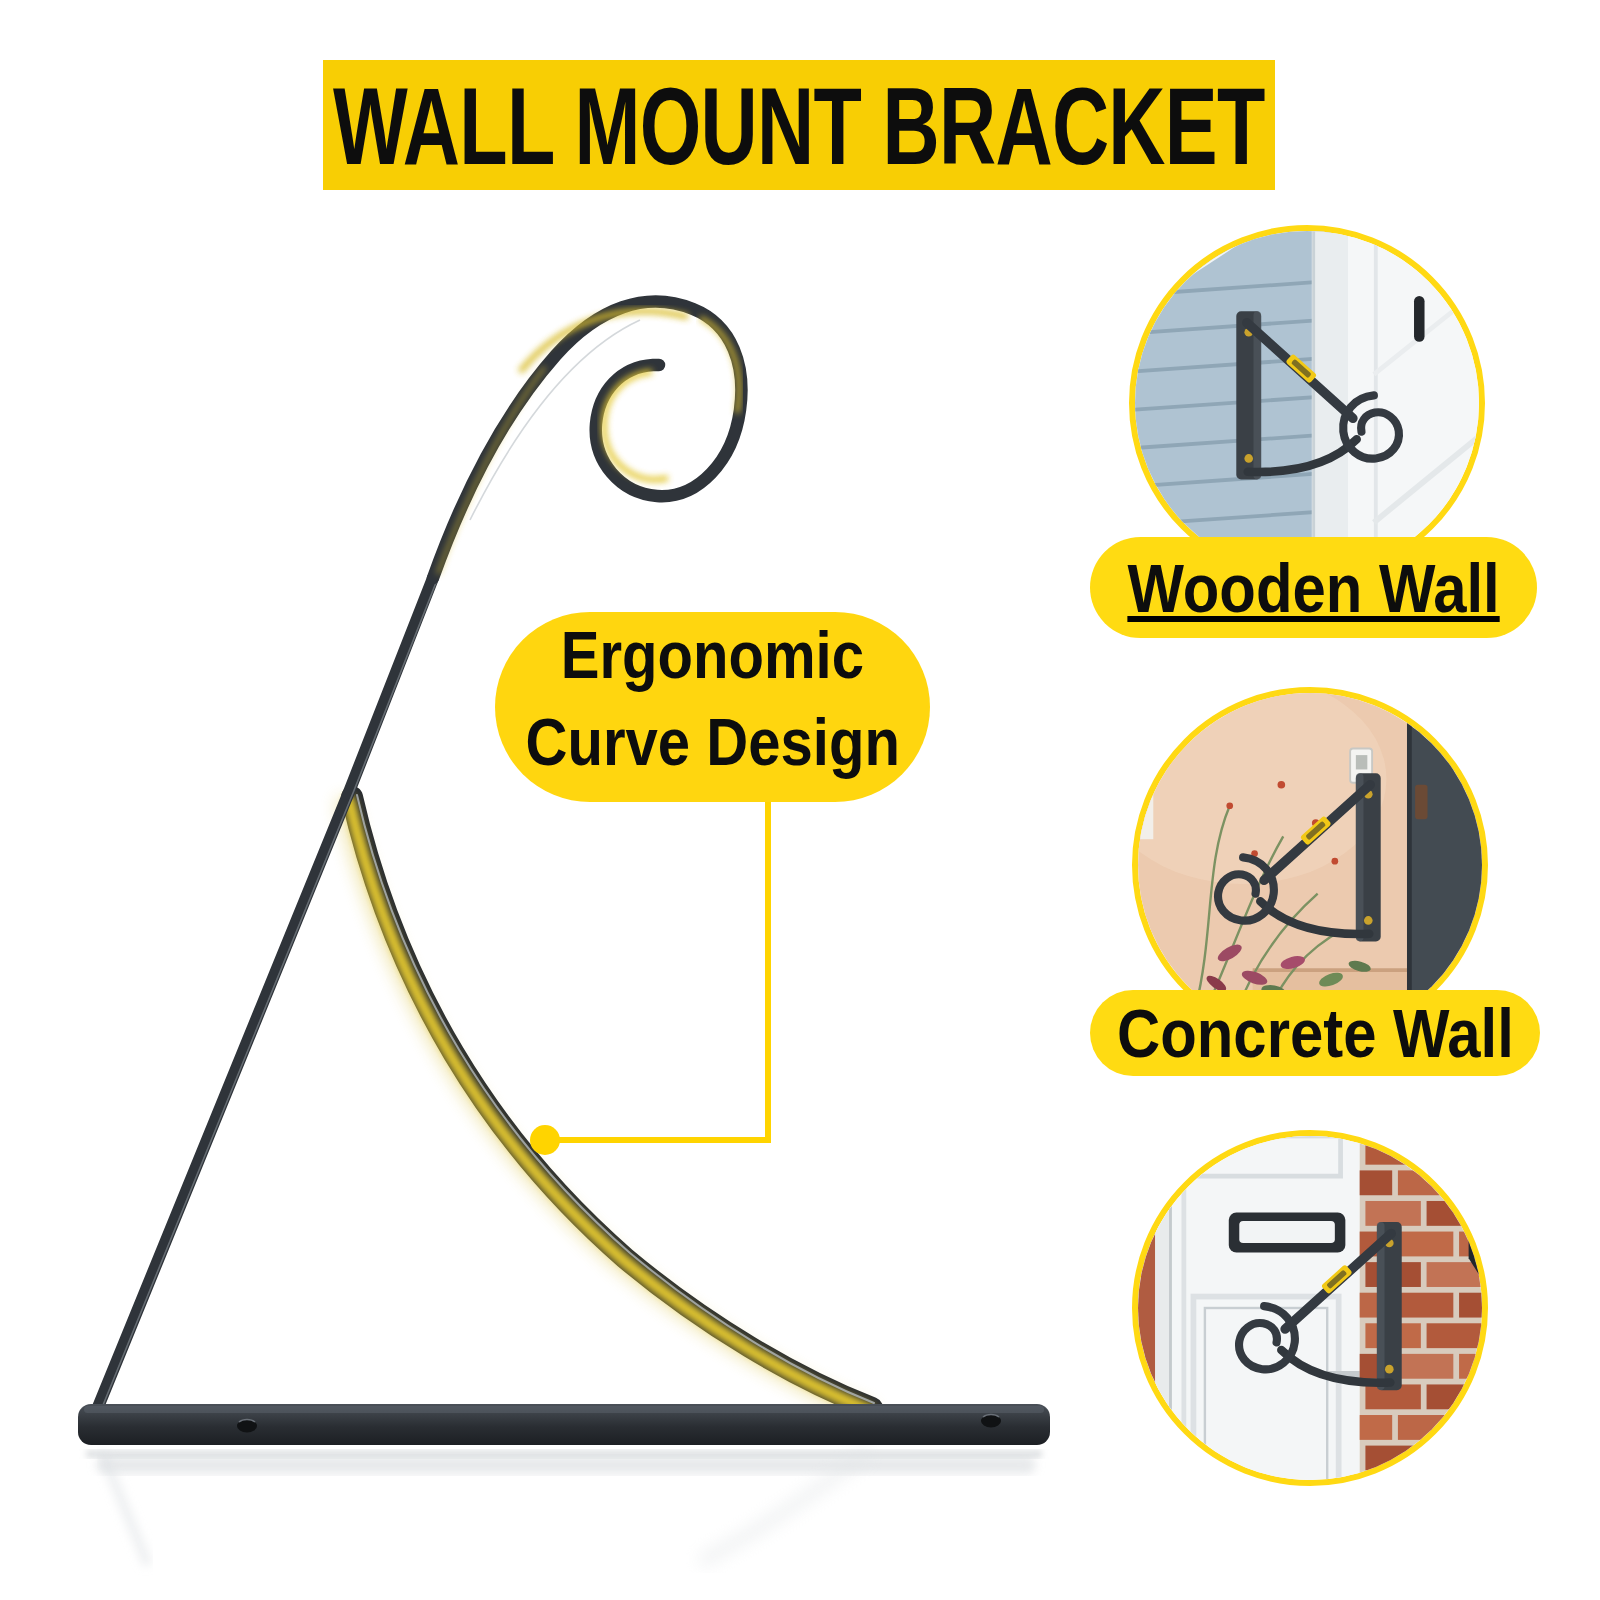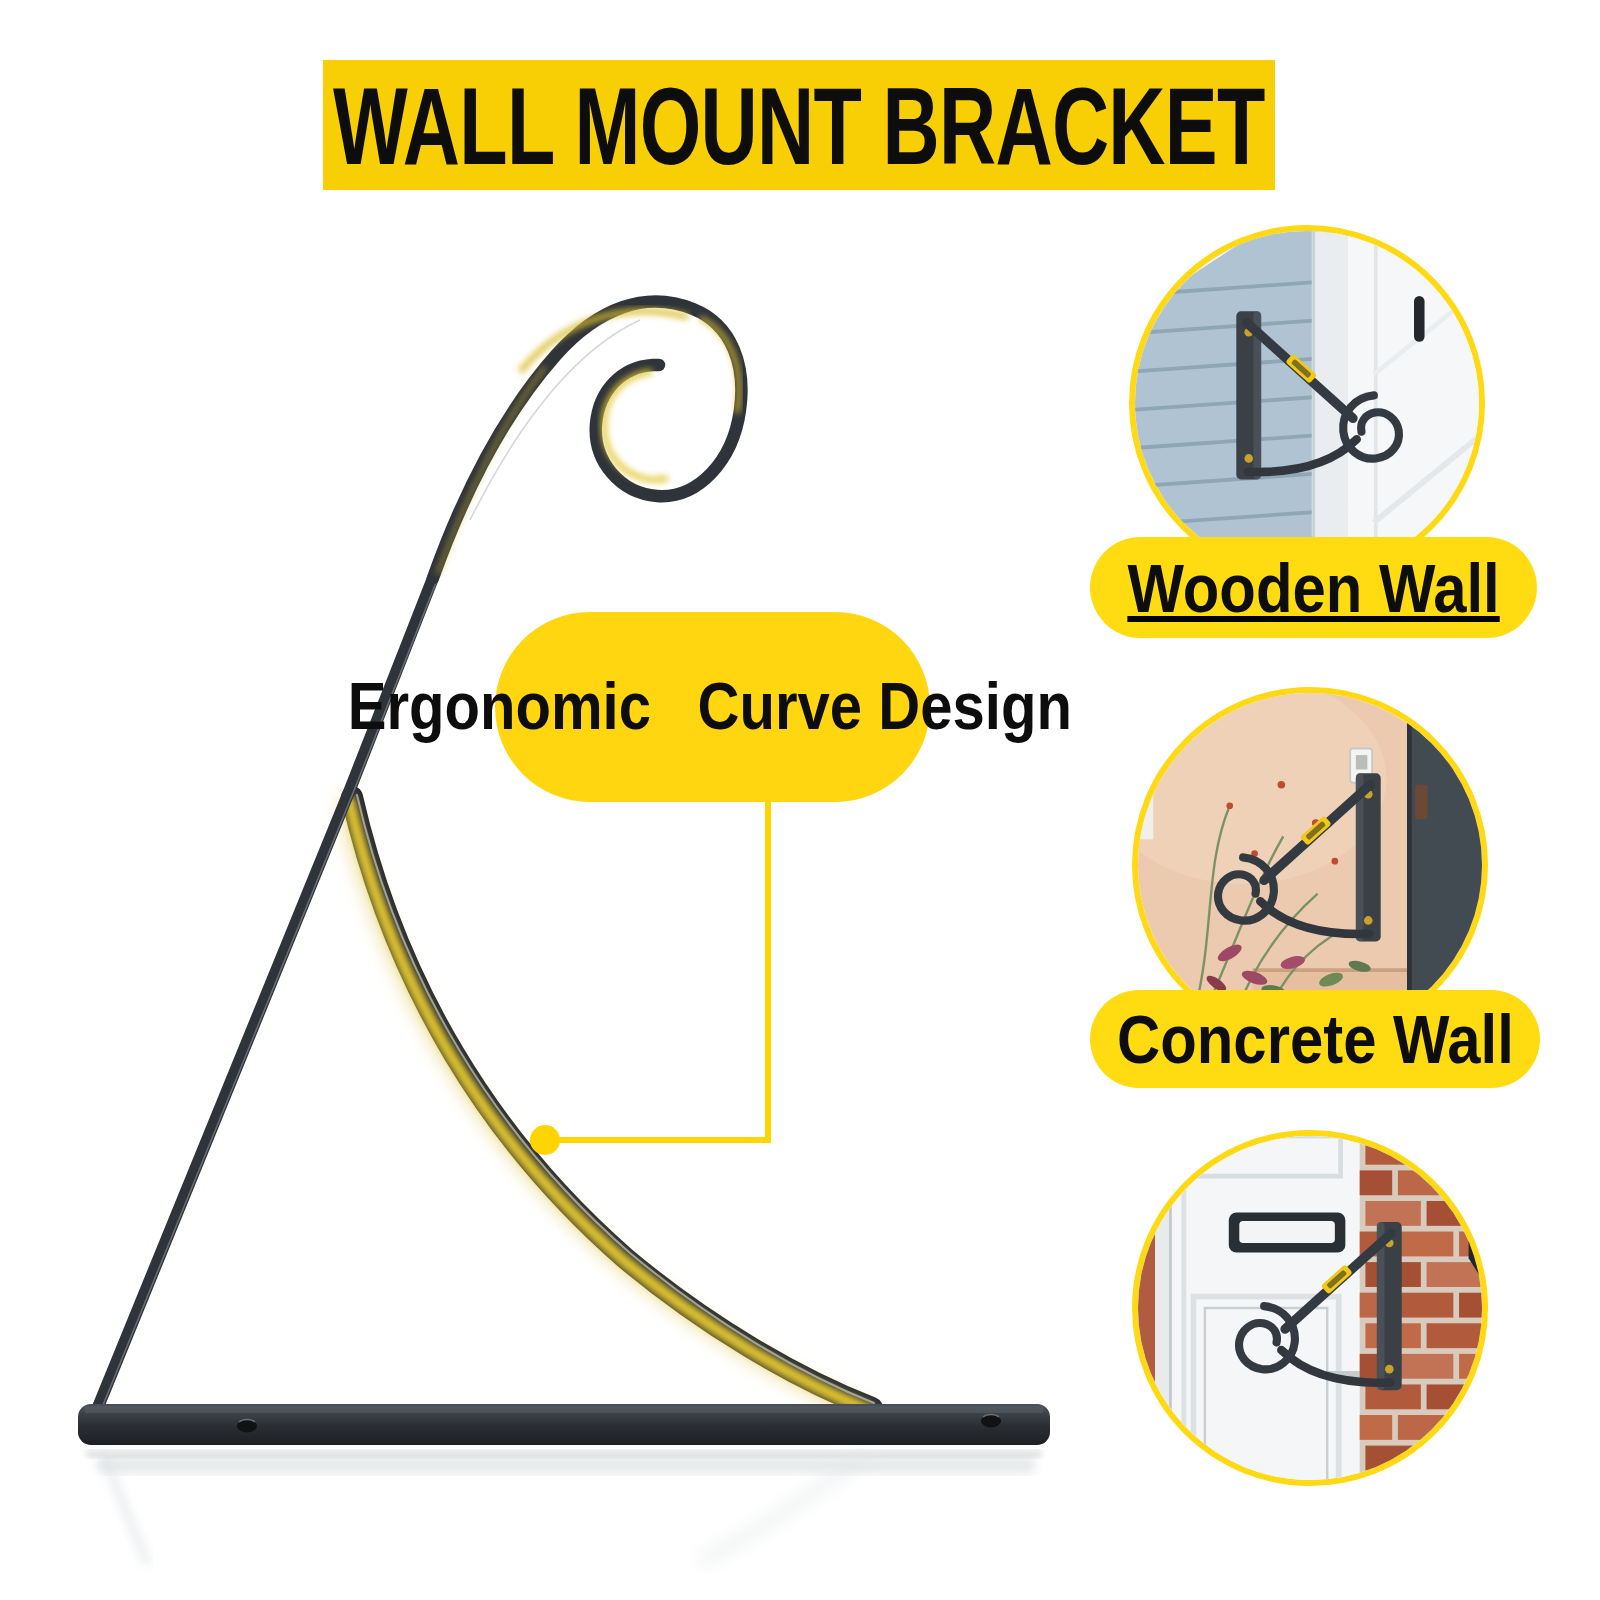--- a/index.html
+++ b/index.html
@@ -17,21 +17,21 @@
     margin:0;font-size:110px;font-weight:700;color:var(--text_black,#0D0D0D);
     white-space:nowrap;letter-spacing:-1px;
     transform:scaleX(0.72);transform-origin:center center;
   }
   
   .product-svg{position:absolute;left:0;top:0;width:1600px;height:1600px;pointer-events:none;}
   
   .bubble{
     position:absolute;left:495px;top:612px;width:435px;height:190px;
     background:var(--bubble_bg,#FFD60F);border-radius:96px;
-    display:flex;flex-direction:row;align-items:center;justify-content:center;
+    display:flex;flex-direction:column;align-items:center;
     z-index:6;
   }
   .bubble span{
     display:block;font-size:66px;line-height:1.32;font-weight:700;color:var(--text_black,#0D0D0D);
     white-space:nowrap;transform:scaleX(0.88);transform-origin:center;
   }
   .conn-v{position:absolute;left:765px;top:798px;width:6px;height:345px;background:var(--callout_line,#FFD400);z-index:5;}
   .conn-h{position:absolute;left:547px;top:1137px;width:224px;height:6px;background:var(--callout_line,#FFD400);z-index:5;}
   .conn-dot{position:absolute;left:530px;top:1125px;width:30px;height:30px;border-radius:50%;background:var(--callout_line,#FFD400);z-index:5;}
   
@@ -46,21 +46,21 @@
     display:flex;align-items:center;justify-content:center;z-index:4;
   }
   .pill span{
     font-size:68px;font-weight:700;color:var(--text_black,#0D0D0D);white-space:nowrap;
     transform:scaleX(0.88);transform-origin:center;
   }
   #circle-wood{left:1129px;top:225px;}
   #circle-concrete{left:1132px;top:687px;}
   #circle-brick{left:1132px;top:1130px;}
   #pill-wood{left:1090px;top:537px;width:447px;height:101px;text-decoration:underline;}
-  #pill-concrete{left:1090px;top:990px;width:450px;height:98px;text-align:center;}
+  #pill-concrete{left:1090px;top:990px;width:450px;height:86px;text-align:center;}
   #pill-brick{left:1135px;top:1438px;width:385px;height:86px;}
 </style>
 </head>
 <body>
 
 <div id="canvas">
 
   <svg width="0" height="0" style="position:absolute" aria-hidden="true">
     <defs>
       <g id="mini-bracket">

